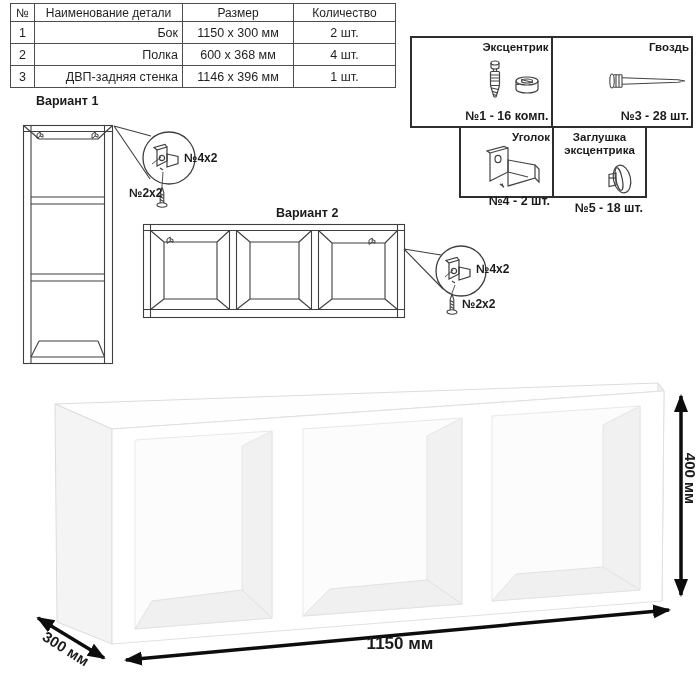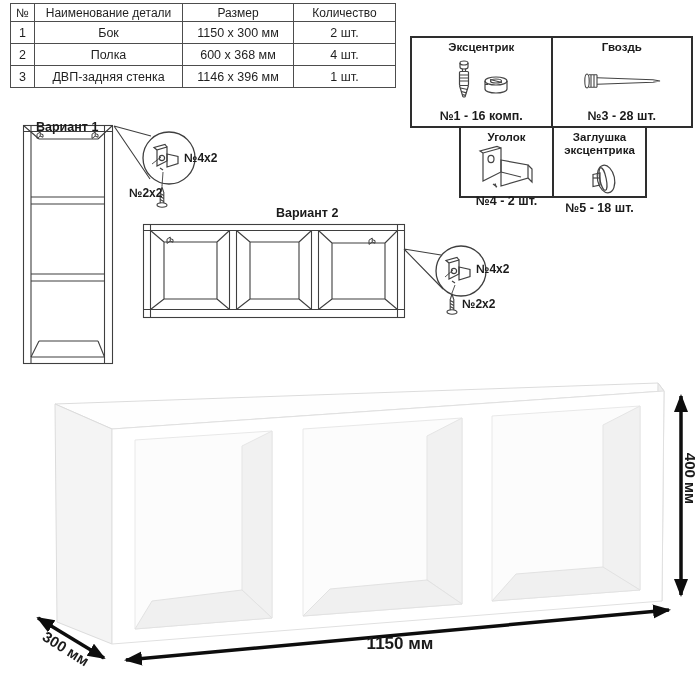--- a/index.html
+++ b/index.html
@@ -7,27 +7,27 @@
          font-family:"Liberation Sans",sans-serif;color:#1b1b1b;}
   svg{display:block;}
   .art{position:absolute;left:0;top:0;pointer-events:none;}
 
   
   .parts-table{position:absolute;left:10px;top:3px;border-collapse:collapse;table-layout:fixed;
                font-size:12.5px;color:#1f1f1f;}
   .parts-table th,.parts-table td{border:1px solid #4d4d4d;padding:1px 4px;height:19px;
                font-weight:normal;text-align:center;white-space:nowrap;overflow:hidden;}
   .parts-table th{height:15px;font-size:12px;}
-  .parts-table .cell-name{text-align:center;}
+  .parts-table .cell-name{text-align:right;}
 
   
   .hw-row{position:absolute;display:flex;border:2px solid #2e2e2e;box-sizing:border-box;background:#fff;}
   .hw-row1{left:410px;top:36px;width:283px;height:92px;}
   .hw-row2{left:459px;top:126px;width:188px;height:72px;}
-  .hw-cell{flex:1;display:flex;flex-direction:column;align-items:center;justify-content:space-between;
+  .hw-cell{flex:1;display:flex;flex-direction:column;align-items:flex-end;justify-content:space-between;
            border-right:2px solid #2e2e2e;box-sizing:border-box;padding:3px 2px 3px 2px;}
   .hw-cell:last-child{border-right:none;}
   .hw-title{font-weight:bold;font-size:11.5px;line-height:1.12;text-align:center;}
   .hw-caption{font-weight:bold;font-size:12.5px;text-align:center;}
   .hw-icon{flex:0 0 auto;}
 
   
   .lbl{position:absolute;font-weight:bold;color:#1b1b1b;white-space:nowrap;}
   .variant-title{font-size:12.5px;}
   .callout-lbl{font-size:12px;}
@@ -238,21 +238,21 @@
           <ellipse cx="33" cy="22" rx="8.5" ry="14" transform="rotate(-12 33 22)"></ellipse>
           <ellipse cx="30" cy="22" rx="3.2" ry="11.5" transform="rotate(-12 30 22)"></ellipse>
           <path d="M20,17.5 L27,16 L27,28 L20,29.5 Z"></path>
           <path d="M20,21 H27"></path>
         </g>
       </svg>
       <div class="hw-caption">№5 - 18 шт.</div>
     </div>
   </div>
 
-  <div class="lbl variant-title" style="left:36px;top:120px;">Вариант 1</div>
+  <div class="lbl variant-title" style="left:36px;top:94px;">Вариант 1</div>
   <div class="lbl variant-title" style="left:240px;top:206px;margin-left:36px;">Вариант 2</div>
 
   <div class="lbl callout-lbl" style="left:184px;top:151px;">№4x2</div>
   <div class="lbl callout-lbl" style="left:129px;top:186px;">№2x2</div>
   <div class="lbl callout-lbl" style="left:476px;top:262px;">№4x2</div>
   <div class="lbl callout-lbl" style="left:462px;top:297px;">№2x2</div>
 
   <div class="lbl dim-lbl dim-width">1150 мм</div>
   <div class="lbl dim-lbl dim-height">400 мм</div>
   <div class="lbl dim-lbl dim-depth">300 мм</div>

